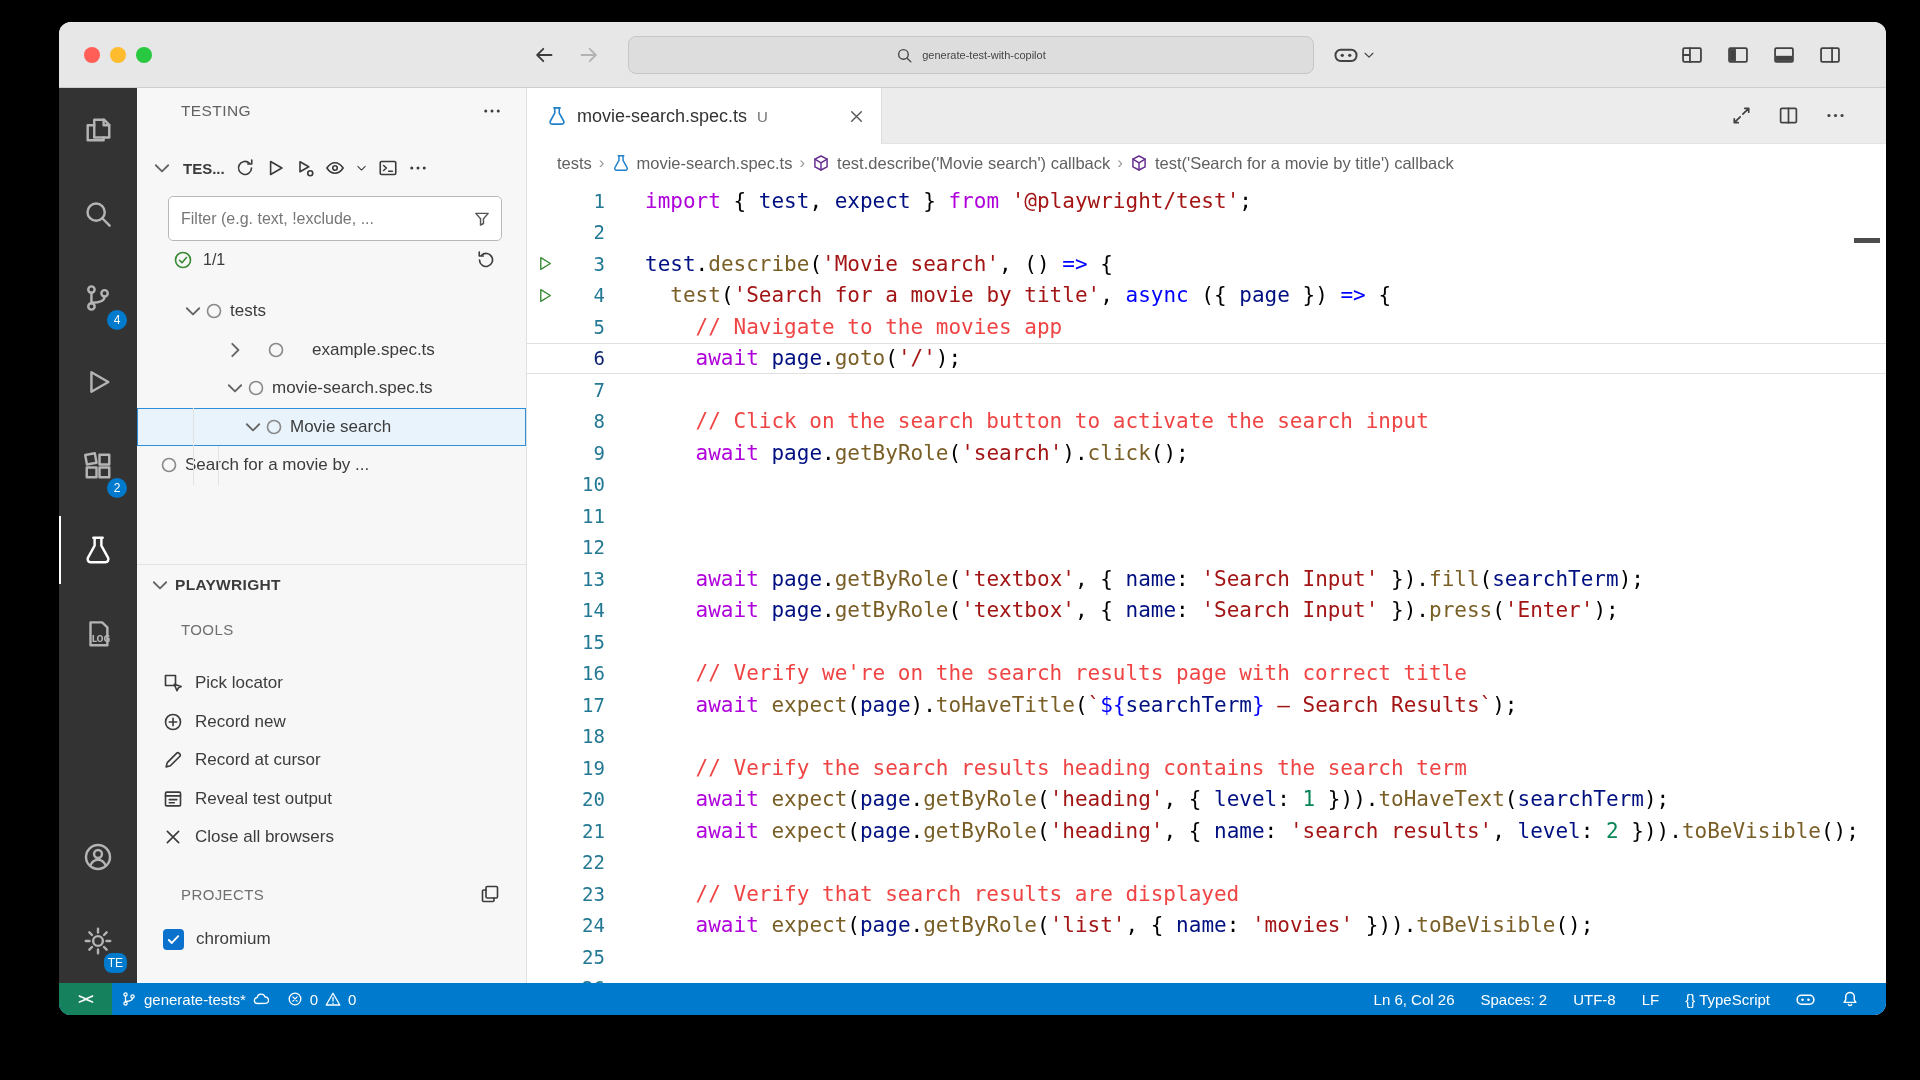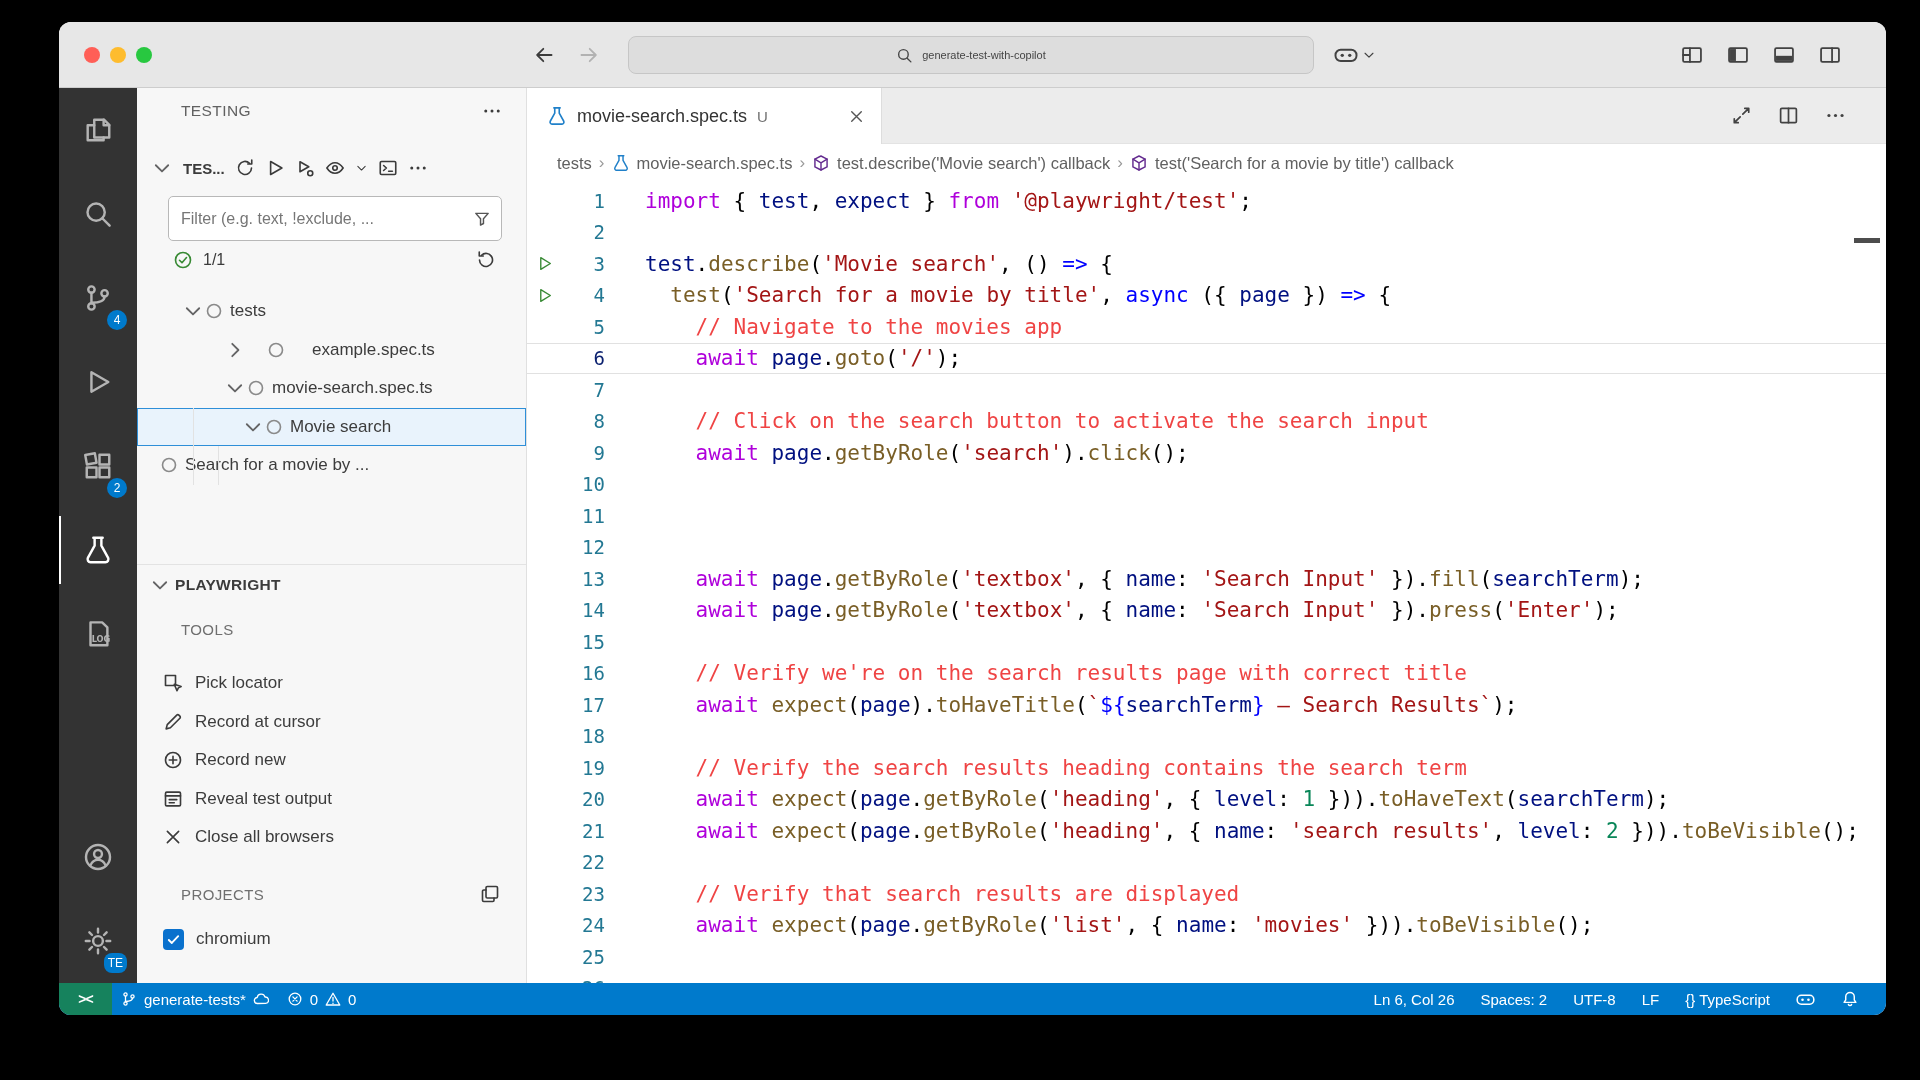--- a/index.html
+++ b/index.html
@@ -428,33 +428,33 @@
               <svg viewBox="0 0 16 16">
                 <rect x="2" y="2" width="8" height="8"></rect>
                 <path d="M9 9l2.2 5.2 1.1-2.3 2.2-1.1z"></path>
               </svg>
             </span>
             <span>Pick locator</span>
           </div>
           <div class="tool-row">
             <span class="icon" style="width: 20px; height: 20px;">
               <svg viewBox="0 0 16 16">
-                <path d="M2.5 13.5l.9-3.4 7.6-7.6a1.2 1.2 0 0 1 1.7 0l.8.8a1.2 1.2 0 0 1 0 1.7l-7.6 7.6z"></path>
-              </svg>
-            </span>
-            <span>Record at cursor</span>
+                <circle cx="8" cy="8" r="6"></circle>
+                <path d="M8 5v6M5 8h6"></path>
+              </svg>
+            </span>
+            <span>Record new</span>
           </div>
           <div class="tool-row">
             <span class="icon" style="width: 20px; height: 20px;">
               <svg viewBox="0 0 16 16">
-                <circle cx="8" cy="8" r="6"></circle>
-                <path d="M8 5v6M5 8h6"></path>
-              </svg>
-            </span>
-            <span>Record new</span>
+                <path d="M2.5 13.5l.9-3.4 7.6-7.6a1.2 1.2 0 0 1 1.7 0l.8.8a1.2 1.2 0 0 1 0 1.7l-7.6 7.6z"></path>
+              </svg>
+            </span>
+            <span>Record at cursor</span>
           </div>
           <div class="tool-row">
             <span class="icon" style="width: 20px; height: 20px;">
               <svg viewBox="0 0 16 16">
                 <rect x="2" y="2.5" width="12" height="11" rx="1"></rect>
                 <path d="M2 5.5h12M5 8.5h6M5 11h4"></path>
               </svg>
             </span>
             <span>Reveal test output</span>
           </div>

